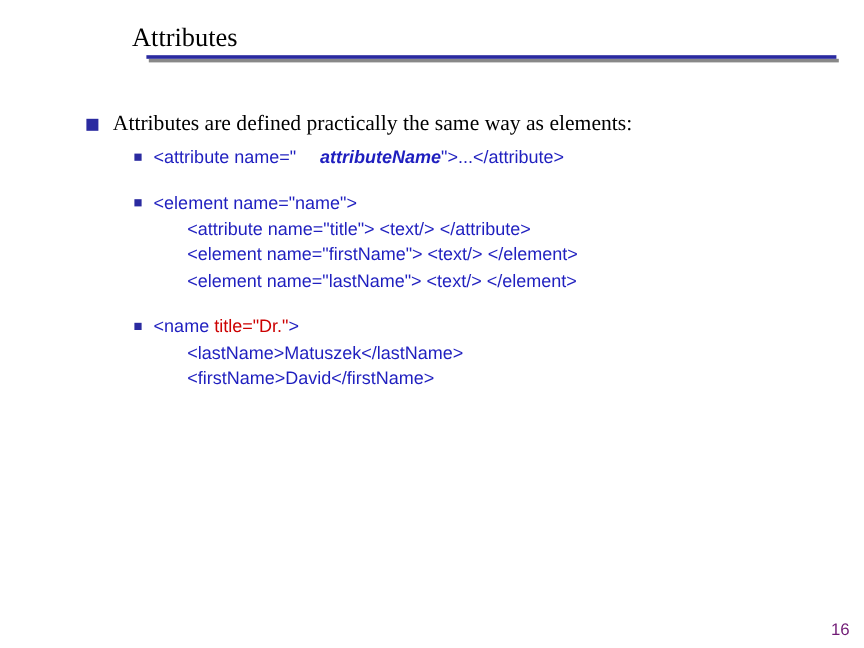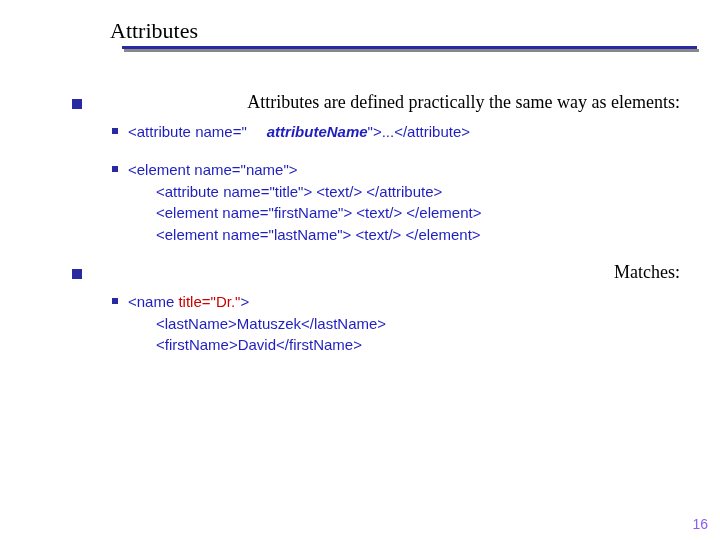--- a/index.html
+++ b/index.html
@@ -53,21 +53,20 @@
   .lvl1 .bullet {
     width: 10px;
     height: 10px;
     background: #2a2aa0;
     margin-top: 7px;
     margin-right: 12px;
     flex-shrink: 0;
   }
   .lvl1-text {
     flex: 1;
-    text-align: right;
   }
   .lvl2 {
     display: flex;
     align-items: flex-start;
     margin: 8px 0 16px 40px;
   }
   .lvl2 .bullet {
     width: 6px;
     height: 6px;
     background: #2a2aa0;
@@ -83,21 +82,21 @@
   }
   .blue { color: #1f1fbf; }
   .red { color: #cc0000; }
   .bi { font-weight: bold; font-style: italic; padding-left: 20px; }
   .page-num {
     position: absolute;
     bottom: 8px;
     right: 12px;
     font-family: Arial, sans-serif;
     font-size: 14px;
-    color: #8b5cf6;
+    color: #701a75;
   }
   .indent { padding-left: 28px; }
 </style>
 </head>
 <body>
 
 <div class="title-bar">
   <div class="title">Attributes</div>
   <div class="underline-wrap">
     <div class="underline-shadow"></div>
@@ -123,24 +122,20 @@
   <div class="lvl2">
     <div class="bullet"></div>
     <div class="lvl2-text blue">
       <div>&lt;element name="name"&gt;</div>
       <div class="indent">&lt;attribute name="title"&gt; &lt;text/&gt; &lt;/attribute&gt;</div>
       <div class="indent">&lt;element name="firstName"&gt; &lt;text/&gt; &lt;/element&gt;</div>
       <div class="indent">&lt;element name="lastName"&gt; &lt;text/&gt; &lt;/element&gt;</div>
     </div>
   </div>
 
-  <div class="lvl1">
-    <div class="bullet"></div>
-    <div class="lvl1-text">Matches:</div>
-  </div>
 
   <div class="lvl2">
     <div class="bullet"></div>
     <div class="lvl2-text blue">
       <div>
         <span>&lt;name </span><span class="red">title="Dr."</span><span>&gt;</span>
       </div>
       <div class="indent">&lt;lastName&gt;Matuszek&lt;/lastName&gt;</div>
       <div class="indent">&lt;firstName&gt;David&lt;/firstName&gt;</div>
     </div>

